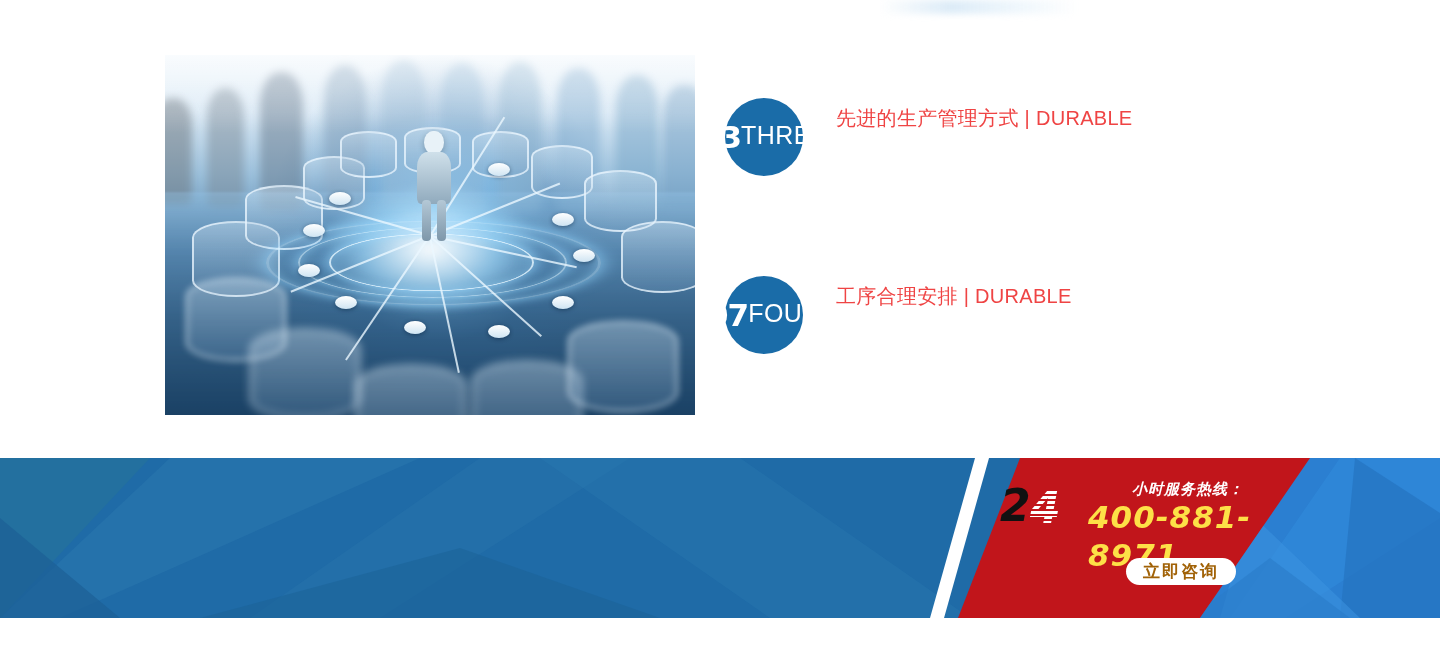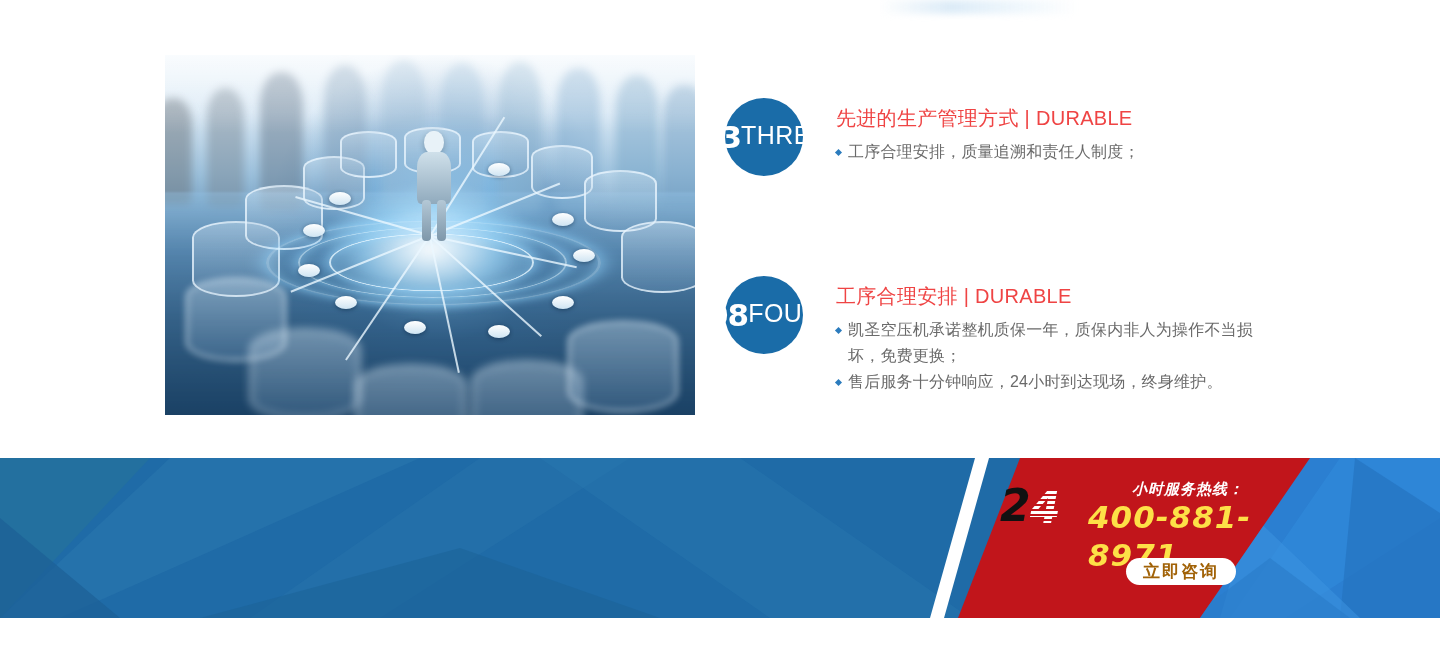--- a/index.html
+++ b/index.html
@@ -204,36 +204,31 @@
   <div class="blocks">
 
     <div class="block b1">
       <div class="badge">
         <span class="num">03</span>
         <span class="word">THREE</span>
       </div>
       <div class="block-text">
         <div class="block-title">先进的生产管理方式 | DURABLE</div>
         <ul class="block-list">
-          <li>工序合理安排，质量追溯和责任人制度；</li>
         </ul>
       </div>
     </div>
 
     <div class="block b2">
       <div class="badge">
-        <span class="num">08</span>
+        <span class="num">07</span>
         <span class="word">FOUR</span>
       </div>
       <div class="block-text">
         <div class="block-title">工序合理安排 | DURABLE</div>
-        <ul class="block-list">
-          <li>凯圣空压机承诺整机质保一年，质保内非人为操作不当损坏，免费更换；</li>
-          <li>售后服务十分钟响应，24小时到达现场，终身维护。</li>
-        </ul>
       </div>
     </div>
 
   </div>
 </section>
 
 <section class="banner">
 
   <span class="facet" style="left:0;top:0;width:420px;height:160px;background:#23709f;clip-path:polygon(0 0,150px 0,0 160px);"></span>
   <span class="facet" style="left:0;top:0;width:620px;height:160px;background:#2a77ae;clip-path:polygon(170px 0,420px 0,60px 160px,0 160px);opacity:.6;"></span>

